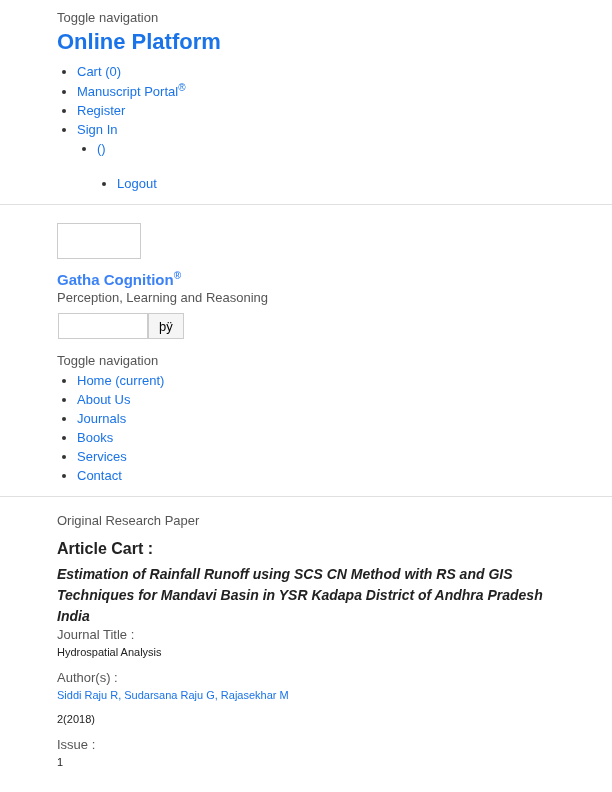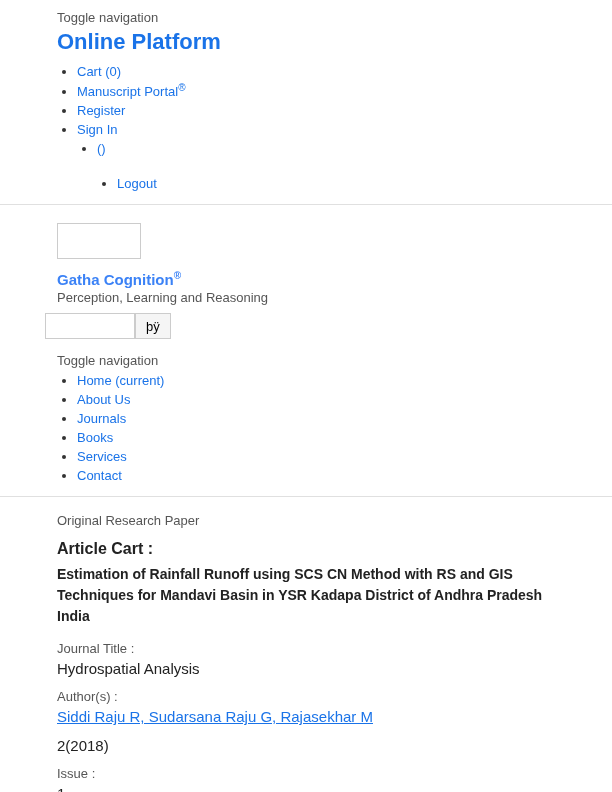--- a/index.html
+++ b/index.html
@@ -73,21 +73,21 @@
     .brand-tagline {
       font-size: 13px;
       color: #555;
       margin-top: 2px;
       margin-bottom: 8px;
     }
     .search-bar-row {
       display: flex;
       align-items: center;
       margin-bottom: 10px;
-      padding: 0 45px;
+      padding: 0 58px;
     }
     .search-input {
       width: 90px;
       height: 26px;
       border: 1px solid #ccc;
       font-size: 13px;
       padding: 2px 4px;
     }
     .search-btn {
       height: 26px;
@@ -119,36 +119,35 @@
     .article-title-label {
       font-size: 16px;
       font-weight: bold;
       color: #222;
       margin-bottom: 6px;
     }
     .article-title-value {
       font-size: 14px;
       font-weight: bold;
       color: #222;
-      margin-bottom: 14px;
       line-height: 1.5;
+      font-style: italic;
     }
     .field-label {
       font-size: 13px;
       color: #555;
       margin-bottom: 4px;
     }
     .field-value {
-      font-size: 15px;
+      font-size: 11px;
       color: #222;
       margin-bottom: 12px;
     }
     .field-value.link {
       color: #1a73e8;
-      text-decoration: underline;
     }
     sup {
       font-size: 10px;
     }
   </style>
 </head>
 <body>
 
 <div class="top-nav">
   <div class="toggle-nav-label">Toggle navigation</div>

